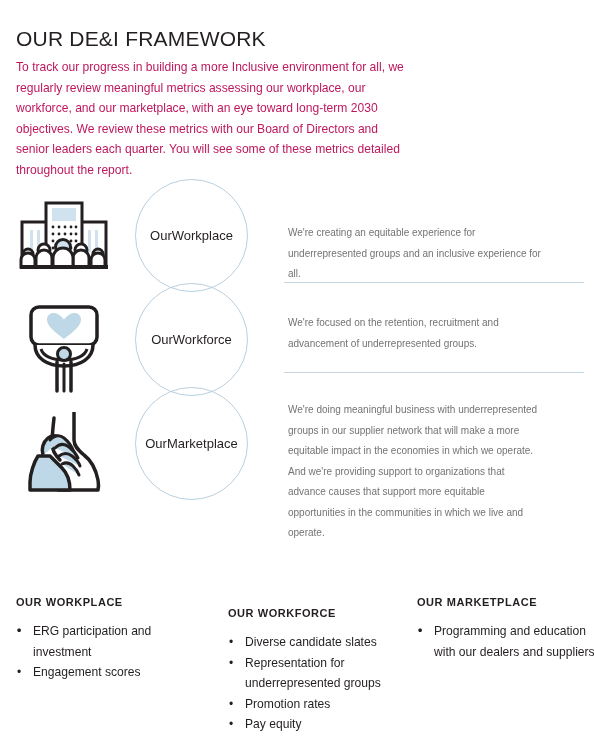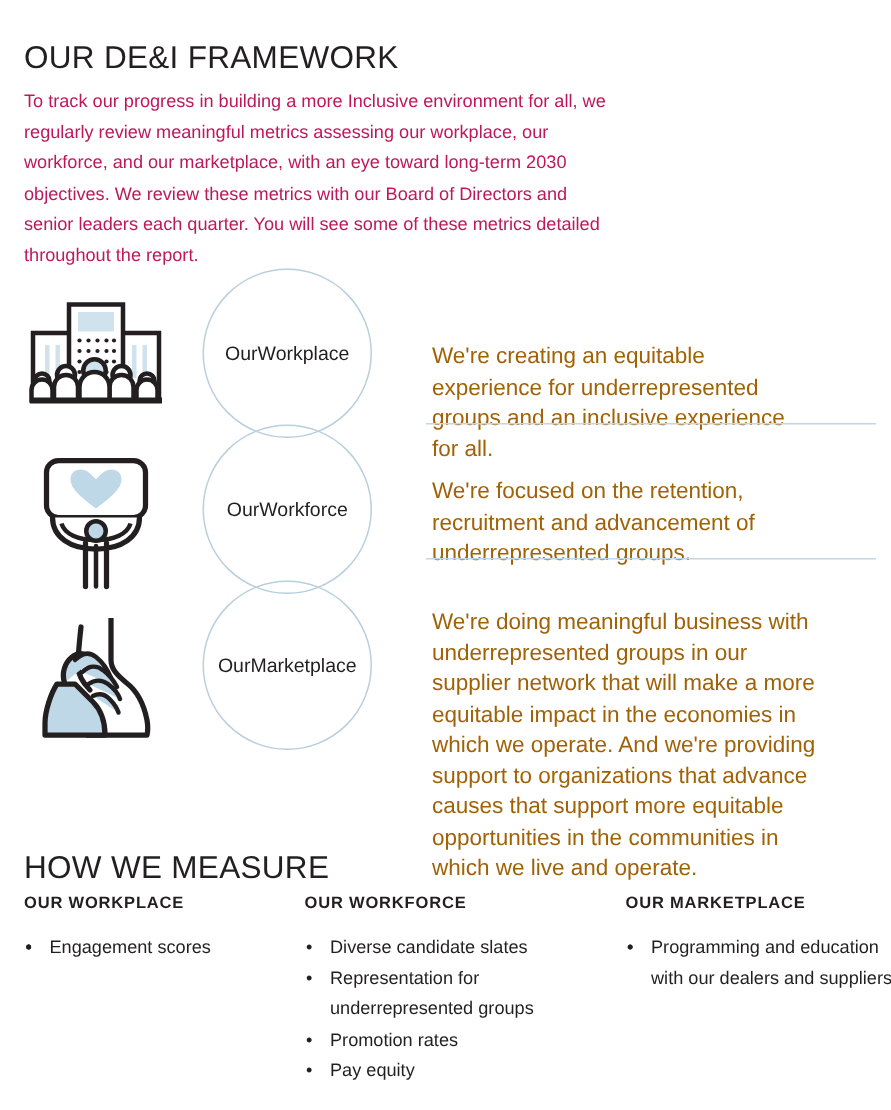--- a/index.html
+++ b/index.html
@@ -89,23 +89,23 @@
     text-align: center;
   }
   #circle-workplace   { top: 7px; }
   #circle-workforce   { top: 111px; }
   #circle-marketplace { top: 215px; }
 
   .desc {
     position: absolute;
     left: 288px;
     width: 256px;
-    font-size: 15px;
+    font-size: 10px;
     line-height: 20.5px;
-    color: #a16207;
+    color: #737373;
   }
   #desc-workplace   { top: 41px; }
   #desc-workforce   { top: 131px; }
   #desc-marketplace { top: 218px; }
 
   .divider {
     position: absolute;
     left: 284px;
     width: 300px;
     height: 1px;
@@ -117,21 +117,21 @@
   
   .columns {
     position: absolute;
     left: 0;
     top: 596px;
     width: 594px;
     height: 140px;
   }
   .col { position: absolute; top: 0; }
   #col-0 { left: 16px;  width: 185px; }
-  #col-1 { left: 203px; width: 175px; }
+  #col-1 { left: 228px; width: 175px; margin-top: 11px; }
   #col-2 { left: 394px; width: 180px; margin-left: 23px; }
 
   .col-head {
     font-size: 11px;
     font-weight: bold;
     letter-spacing: 0.55px;
     color: #231f20;
     margin: 0 0 13px 0;
     white-space: nowrap;
   }
@@ -274,32 +274,32 @@
     </div>
 
     <p class="desc" id="desc-workplace">We're creating an equitable experience for underrepresented groups and an inclusive experience for all.</p>
     <p class="desc" id="desc-workforce">We're focused on the retention, recruitment and advancement of underrepresented groups.</p>
     <p class="desc" id="desc-marketplace">We're doing meaningful business with underrepresented groups in our supplier network that will make a more equitable impact in the economies in which we operate. And we're providing support to organizations that advance causes that support more equitable opportunities in the communities in which we live and operate.</p>
 
     <div class="divider" id="divider-1"></div>
     <div class="divider" id="divider-2"></div>
   </div>
 
-  <h1 class="section-title" id="measure-title">HOW WE MEASURE</h1>
 
   <div class="columns">
 
     <div class="col" id="col-0">
       <div class="col-head">OUR WORKPLACE</div>
       <ul>
         <li>
           <span class="bullet">•</span>
         </li>
         <li>
           <span class="bullet">•</span>
+          <span>ERG participation and investment</span>
         </li>
         <li>
           <span class="bullet">•</span>
           <span>Engagement scores</span>
         </li>
       </ul>
     </div>
 
     <div class="col" id="col-1">
       <div class="col-head">OUR WORKFORCE</div>

